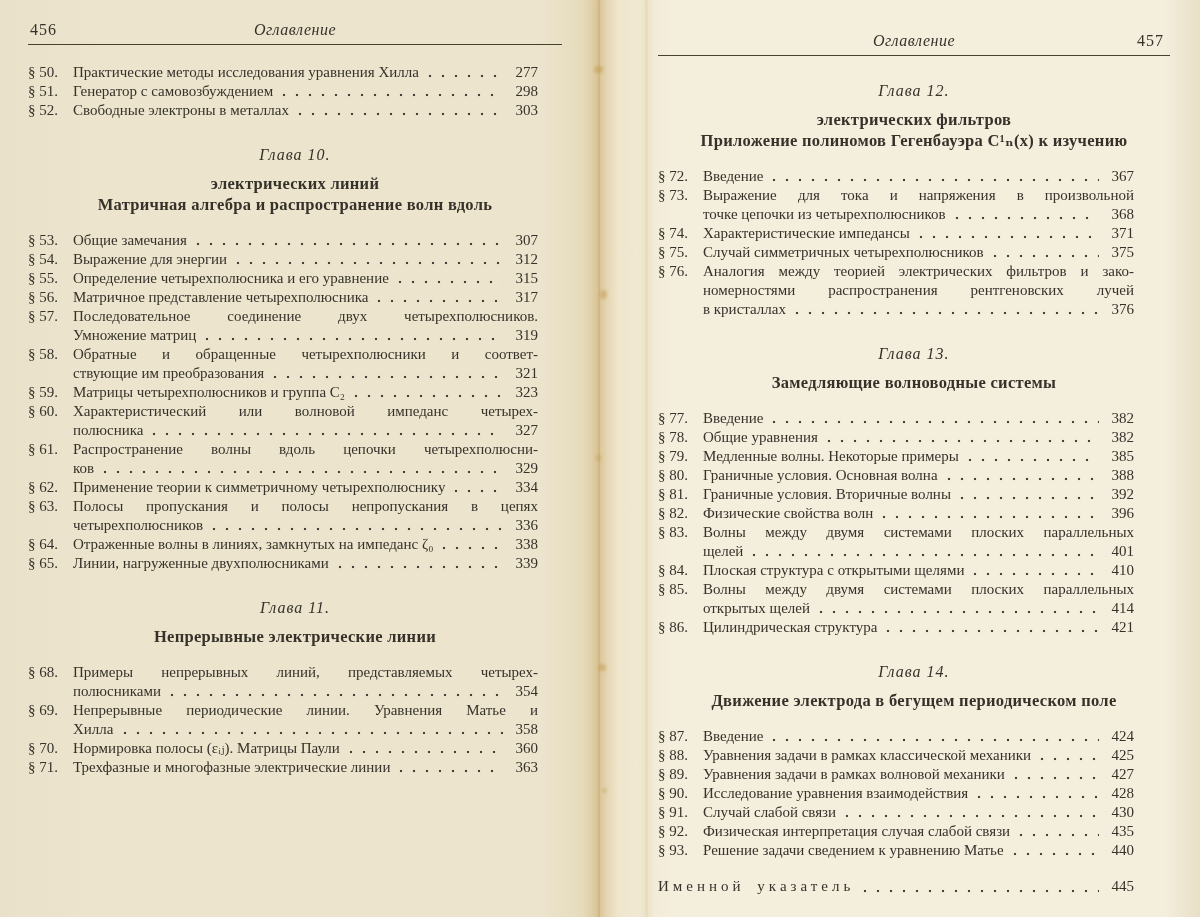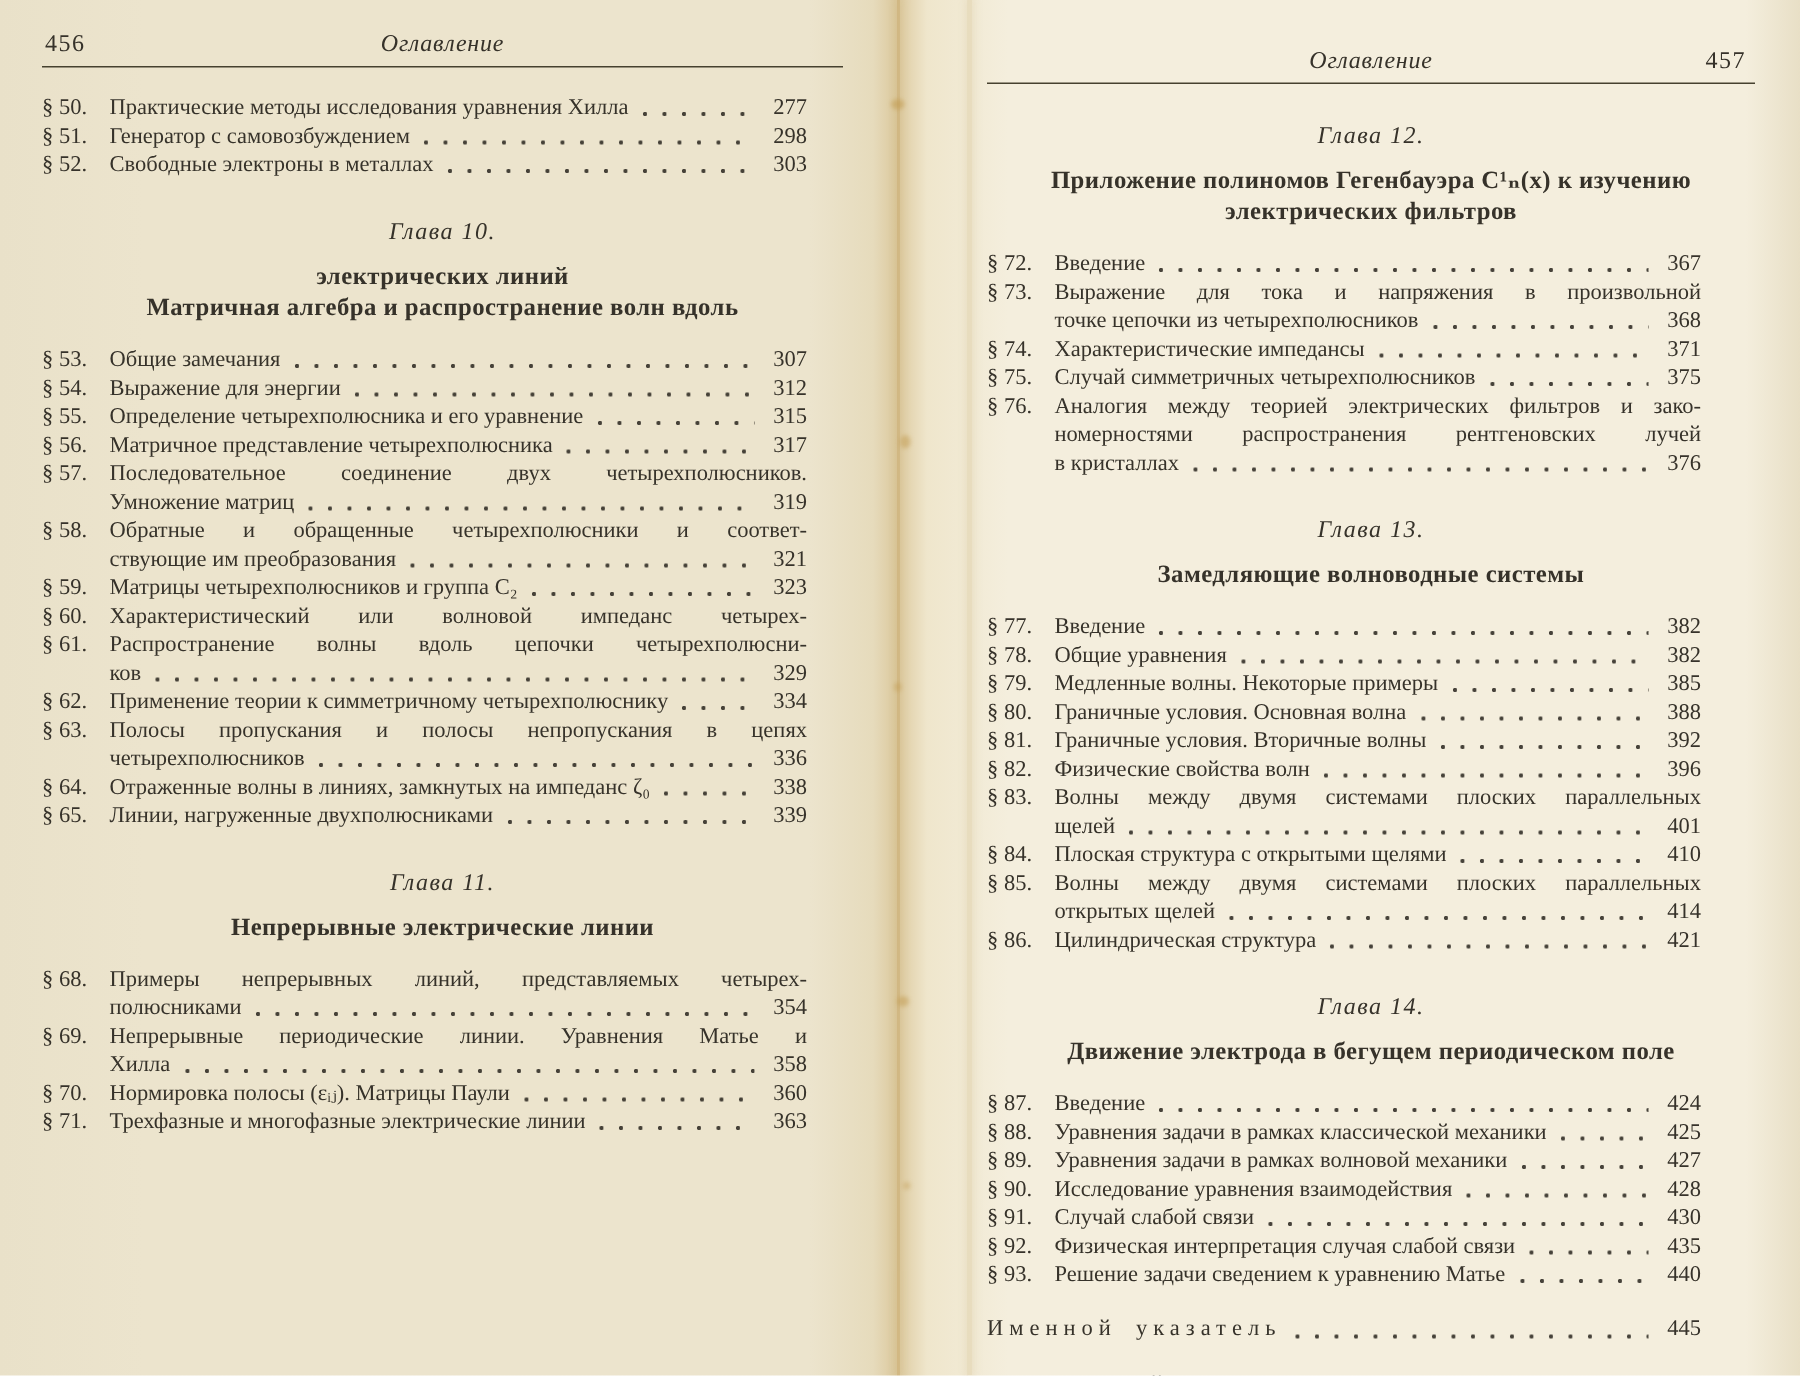--- a/index.html
+++ b/index.html
@@ -194,20 +194,25 @@
               <span class="txt">Матрицы четырехполюсников и группа C₂</span>
               <span class="leader"></span>
               <span class="pgn">323</span>
             </div>
           </div>
         </div>
         <div class="entry">
           <span class="num">§ 60.</span>
           <div class="body">
             <div class="line fill">Характеристический или волновой импеданс четырех-</div>
+            <div class="line last">
+              <span class="txt">полюсника</span>
+              <span class="leader"></span>
+              <span class="pgn">327</span>
+            </div>
           </div>
         </div>
         <div class="entry">
           <span class="num">§ 61.</span>
           <div class="body">
             <div class="line fill">Распространение волны вдоль цепочки четырехполюсни-</div>
             <div class="line last">
               <span class="txt">ков</span>
               <span class="leader"></span>
               <span class="pgn">329</span>
@@ -308,22 +313,22 @@
 </div>
 
 <div class="page right">
   <div class="pg-head">
     <span class="run">Оглавление</span>
     <span class="pgnum">457</span>
   </div>
   <div>
       <div class="chapter">
         <div class="chap-label">Глава 12.</div>
+        <div class="chap-title">электрических фильтров</div>
         <div class="chap-title">Приложение полиномов Гегенбауэра C¹ₙ(x) к изучению</div>
-        <div class="chap-title">электрических фильтров</div>
       </div>
       <div class="entries">
         <div class="entry">
           <span class="num">§ 72.</span>
           <div class="body">
             <div class="line last">
               <span class="txt">Введение</span>
               <span class="leader"></span>
               <span class="pgn">367</span>
             </div>

